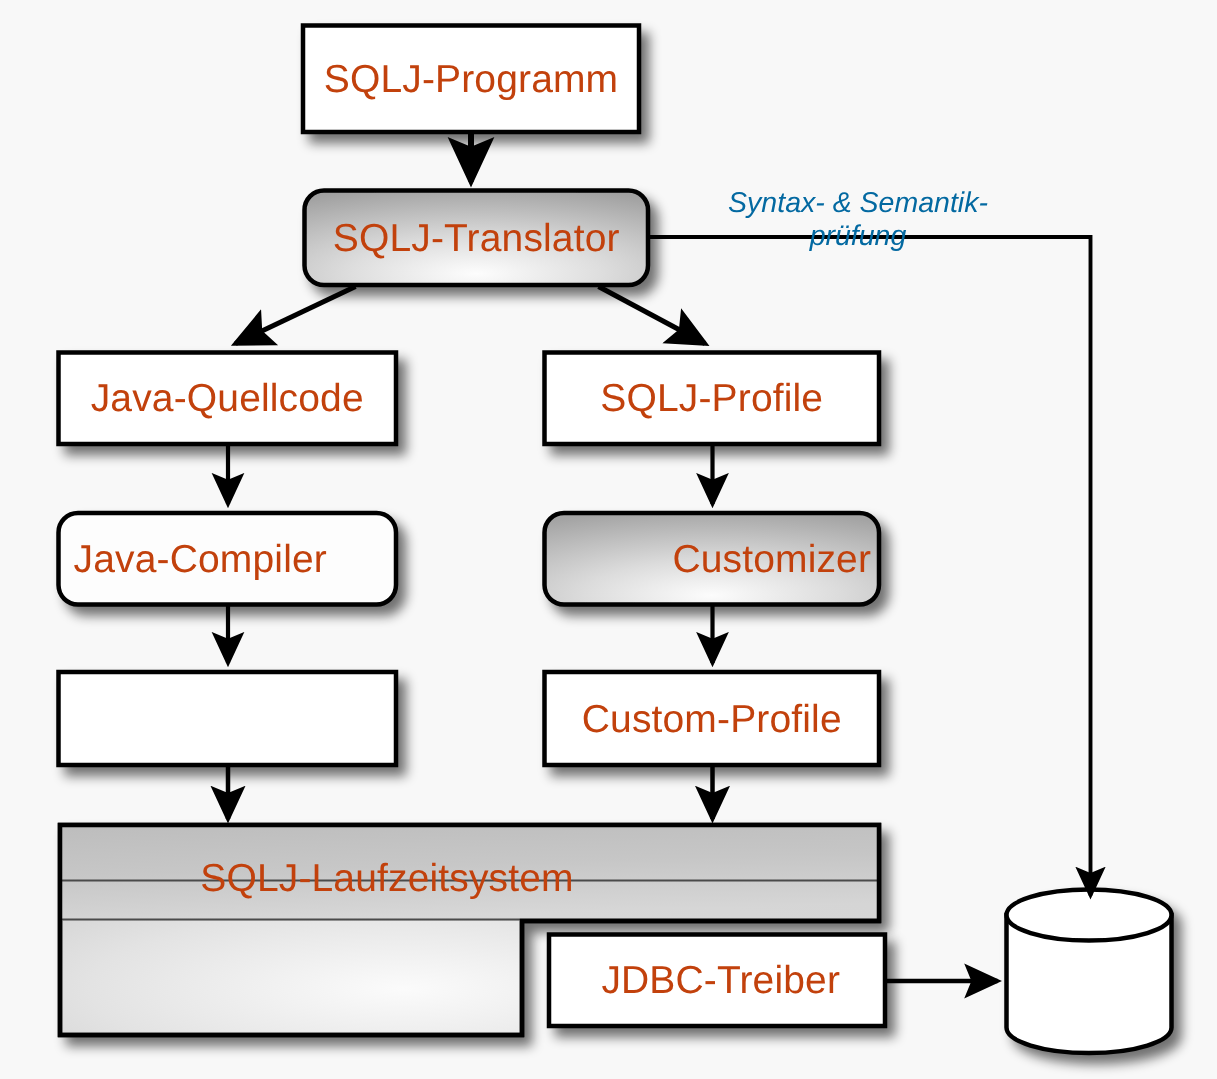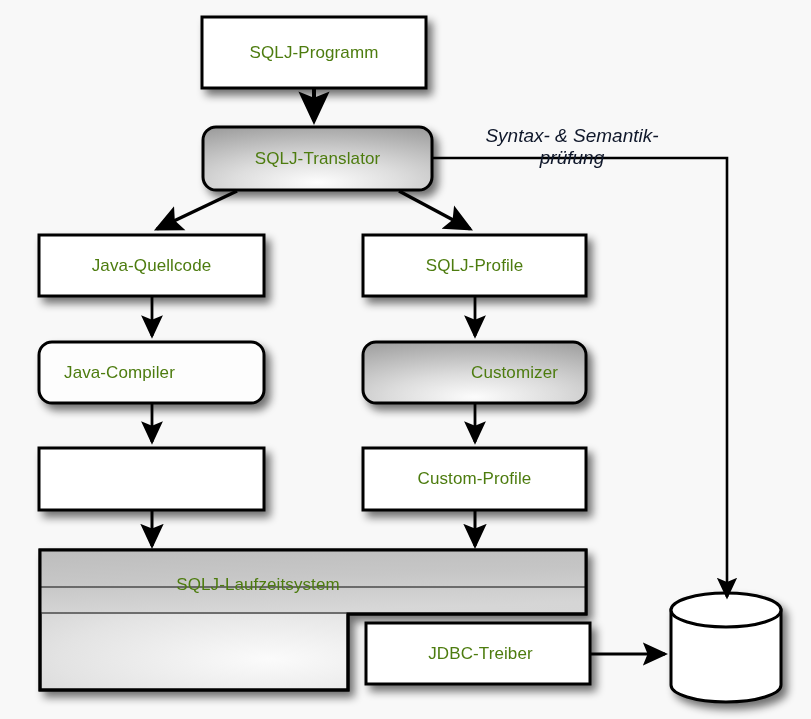--- a/index.html
+++ b/index.html
@@ -21,32 +21,32 @@
     top: 0;
     width: 811px;
     height: 719px;
   }
   .node-label {
     position: absolute;
     display: flex;
     align-items: center;
     justify-content: center;
     text-align: center;
-    color: #4d7c0f;
-    font-size: 17px;
+    color: #c2410c;
+    font-size: 26px;
     letter-spacing: 0.1px;
     pointer-events: none;
     white-space: nowrap;
   }
   .annotation {
     position: absolute;
     font-style: italic;
     font-size: 19px;
     line-height: 1.15;
-    color: #0f172a;
+    color: #0369a1;
     text-align: center;
     white-space: pre-line;
   }
 </style>
 </head>
 <body>
 
 <div id="canvas">
 
   <svg id="svg-layer" viewBox="0 0 811 719">
@@ -188,21 +188,21 @@
   </svg>
 
   <div class="node-label" style="left:202px; top:17px; width:224px; height:71px;">SQLJ-Programm</div>
 
   <div class="node-label" style="left:203px; top:127px; width:229px; height:63px;">SQLJ-Translator</div>
 
   <div class="node-label" style="left:39px; top:235px; width:225px; height:61px;">Java-Quellcode</div>
 
   <div class="node-label" style="left:363px; top:235px; width:223px; height:61px;">SQLJ-Profile</div>
 
-  <div class="node-label" style="left:25px; top:342px; width:189px; height:61px;border-radius:23px;">Java-Compiler</div>
+  <div class="node-label" style="left:39px; top:342px; width:189px; height:61px;border-radius:23px;">Java-Compiler</div>
 
   <div class="node-label" style="left:363px; top:342px; width:223px; height:61px;margin-left:40px;">Customizer</div>
 
 
   <div class="node-label" style="left:363px; top:448px; width:223px; height:62px;border-radius:11px;">Custom-Profile</div>
 
   <div class="node-label" style="left:40px; top:555px; width:436px; height:60px;">SQLJ-Laufzeitsystem</div>
 
   <div class="node-label" style="left:386px; top:623px; width:189px; height:61px;">JDBC-Treiber</div>
 

